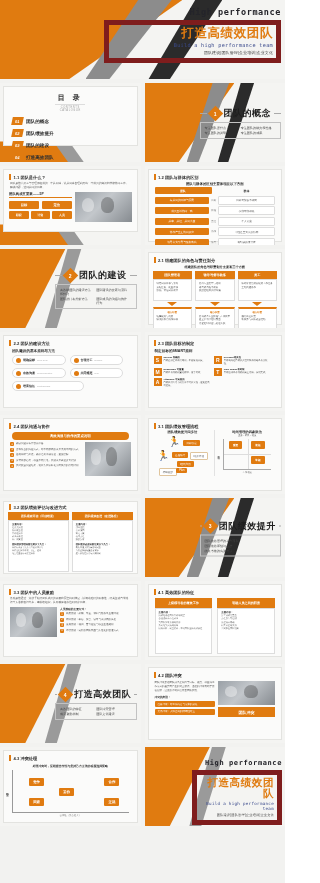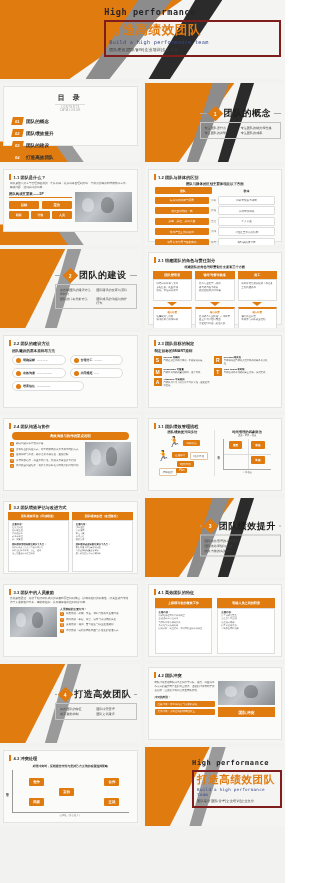--- a/index.html
+++ b/index.html
@@ -30,24 +30,24 @@
   .deco-gy-bot{position:absolute;left:26%;bottom:0;width:40%;height:26%;
     background:#9a9a9a;clip-path:polygon(30% 0,58% 0,84% 100%,56% 100%);}
 
   .deco-arc-or{position:absolute;left:-4%;top:-10%;width:62%;height:122%;
     background:#e07b10;border-bottom-right-radius:100% 62%;
     clip-path:polygon(0 0,86% 0,30% 100%,0 100%);}
   .deco-arc-gy{position:absolute;left:30%;top:-6%;width:38%;height:118%;
     background:#9a9a9a;clip-path:polygon(50% 0,76% 0,22% 100%,0 100%);}
 
   
-  .cover-txt{position:absolute;right:4px;top:7px;width:62%;text-align:left;}
+  .cover-txt{position:absolute;right:4px;top:7px;width:62%;text-align:right;}
   .cover-en{font-size:8.5px;letter-spacing:.6px;color:#24242a;
     font-family:"DejaVu Sans Mono",monospace;font-weight:600;}
-  .cover-box{border:2px solid #7f1d1d;margin-top:2.5px;padding:2px 3px 3px;}
+  .cover-box{border:5px solid #7f1d1d;margin-top:2.5px;padding:2px 3px 3px;}
   .cover-cn{font-size:12.5px;font-weight:700;color:#e07b10;letter-spacing:.6px;
     line-height:1.05;}
   .cover-sub{font-size:5.2px;color:#3a4a8c;letter-spacing:.3px;margin-top:2px;
     font-family:"DejaVu Sans Mono",monospace;}
   .cover-tags{font-size:3.9px;color:#3b3b3b;letter-spacing:.2px;margin-top:2px;}
 
   
   .card{position:absolute;inset:3px;background:#fbfbfa;border:1px solid #e3e3e0;}
 
   

